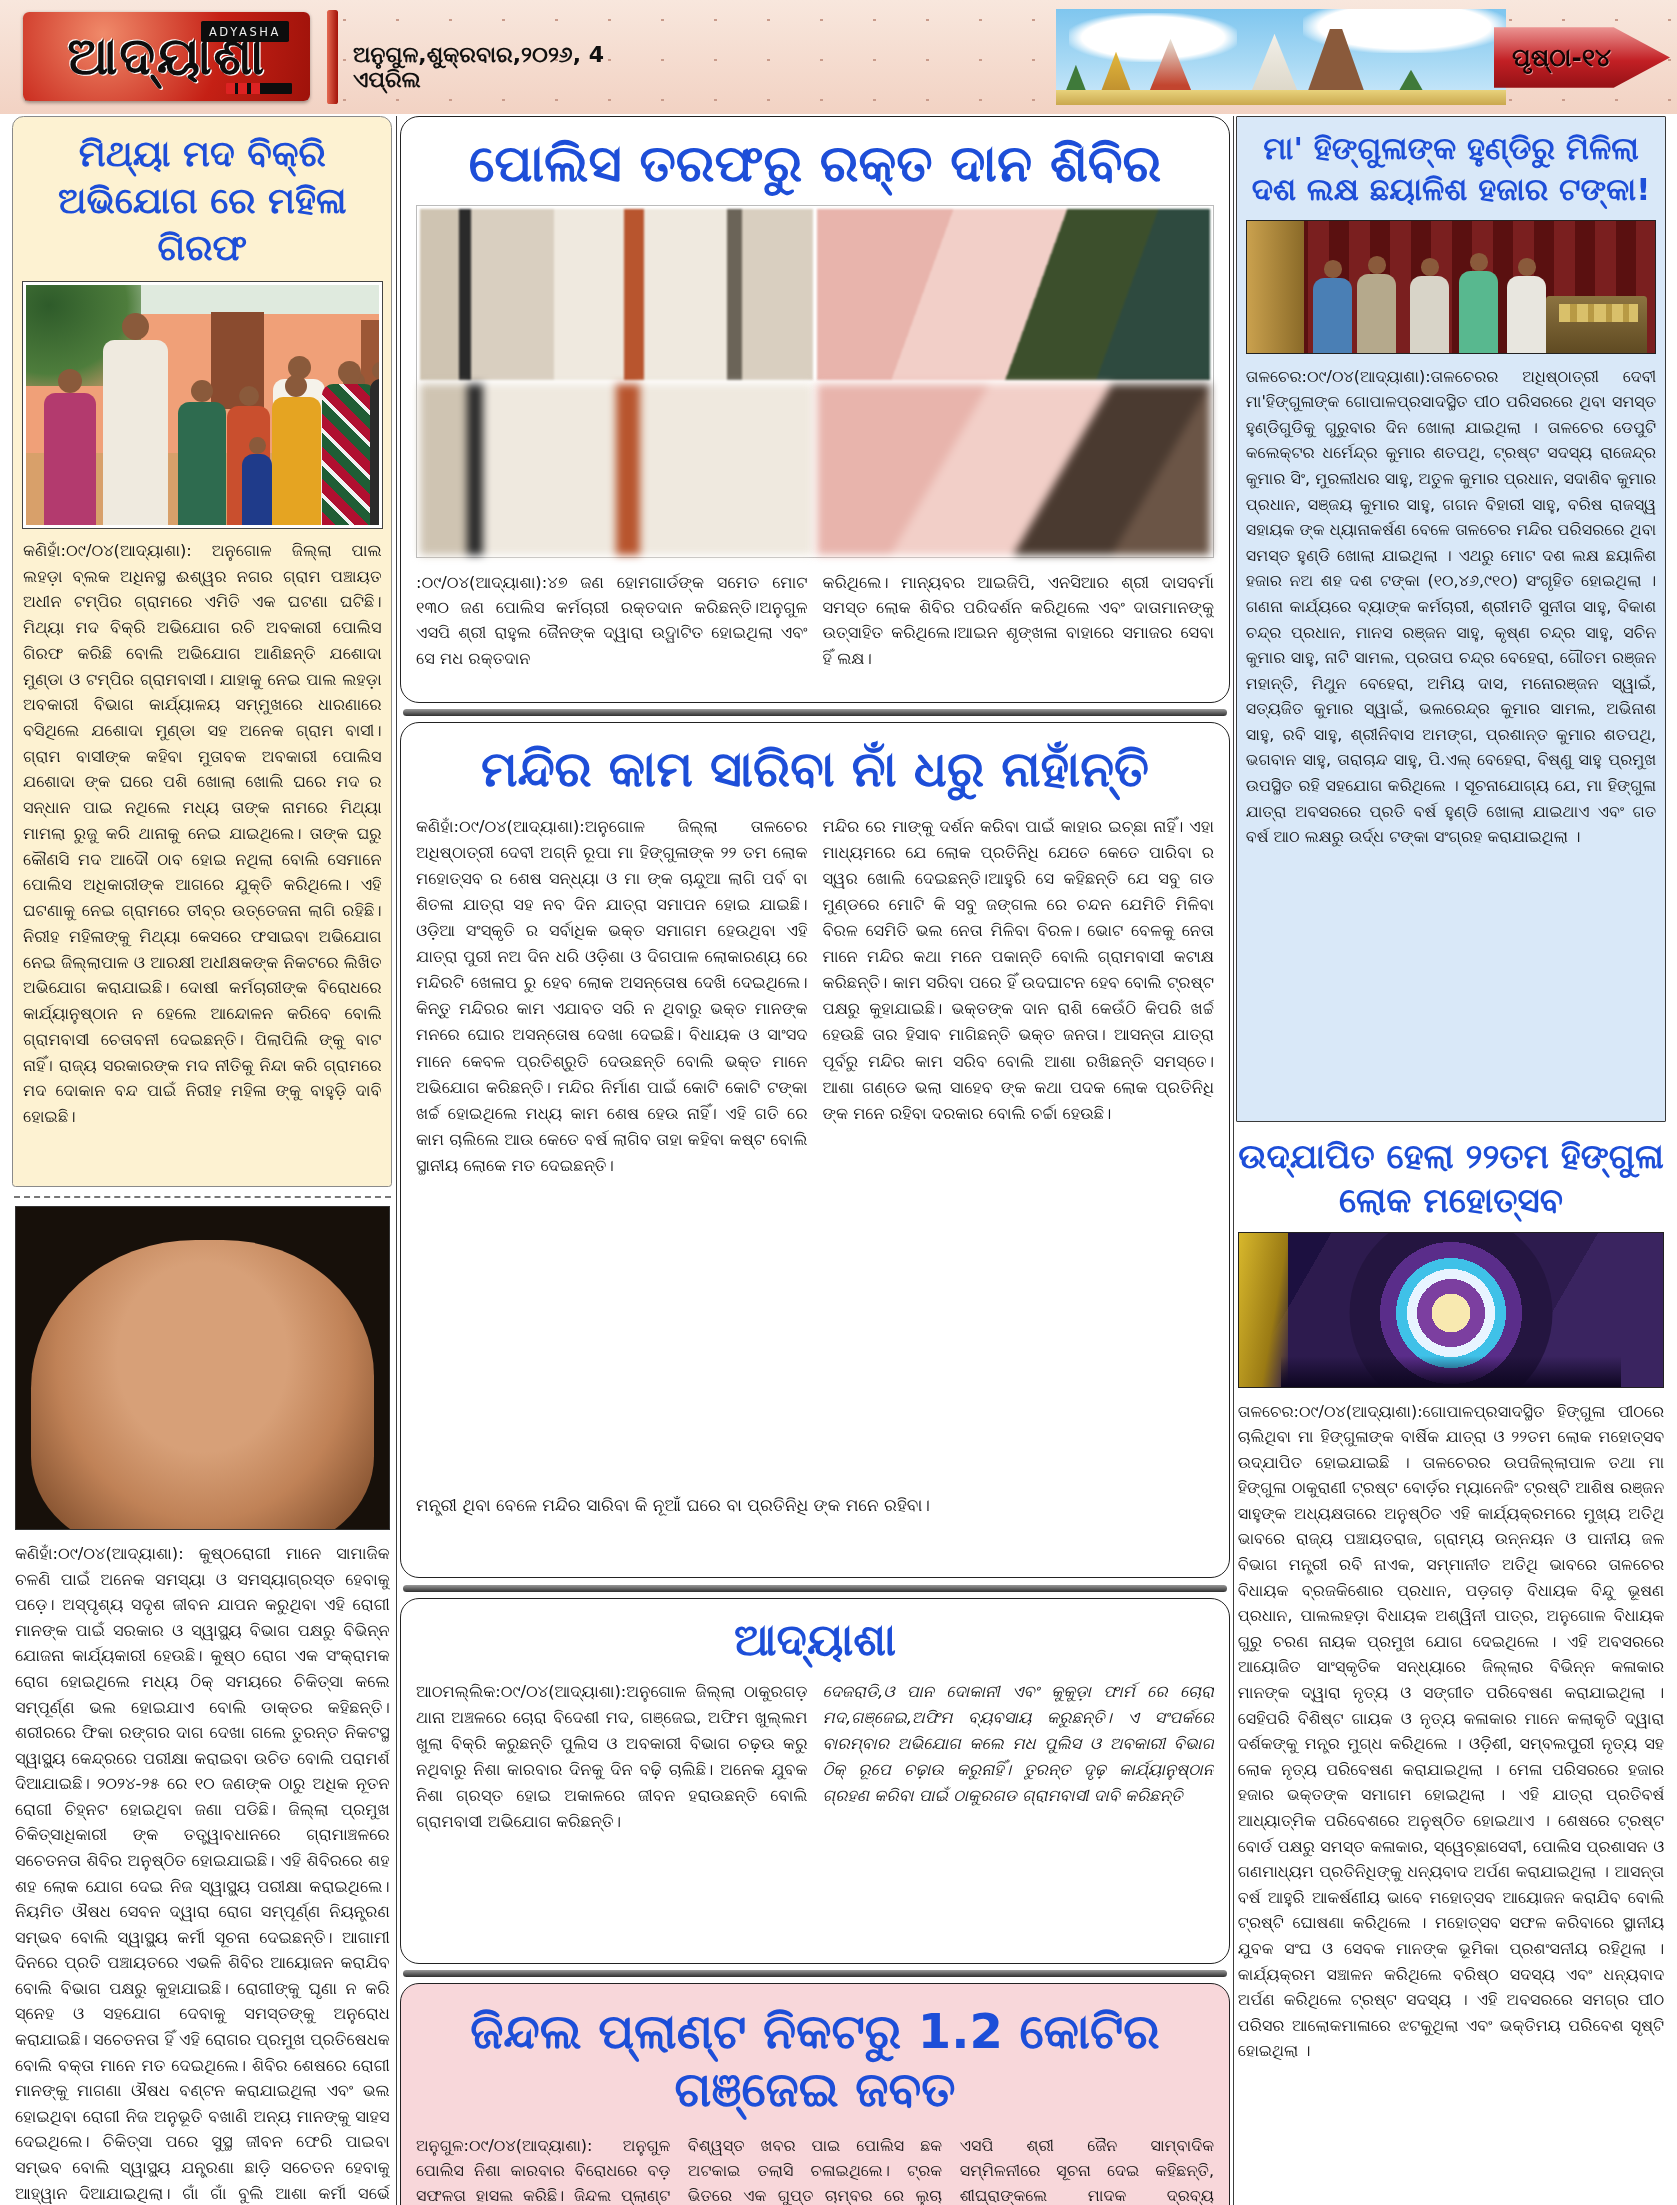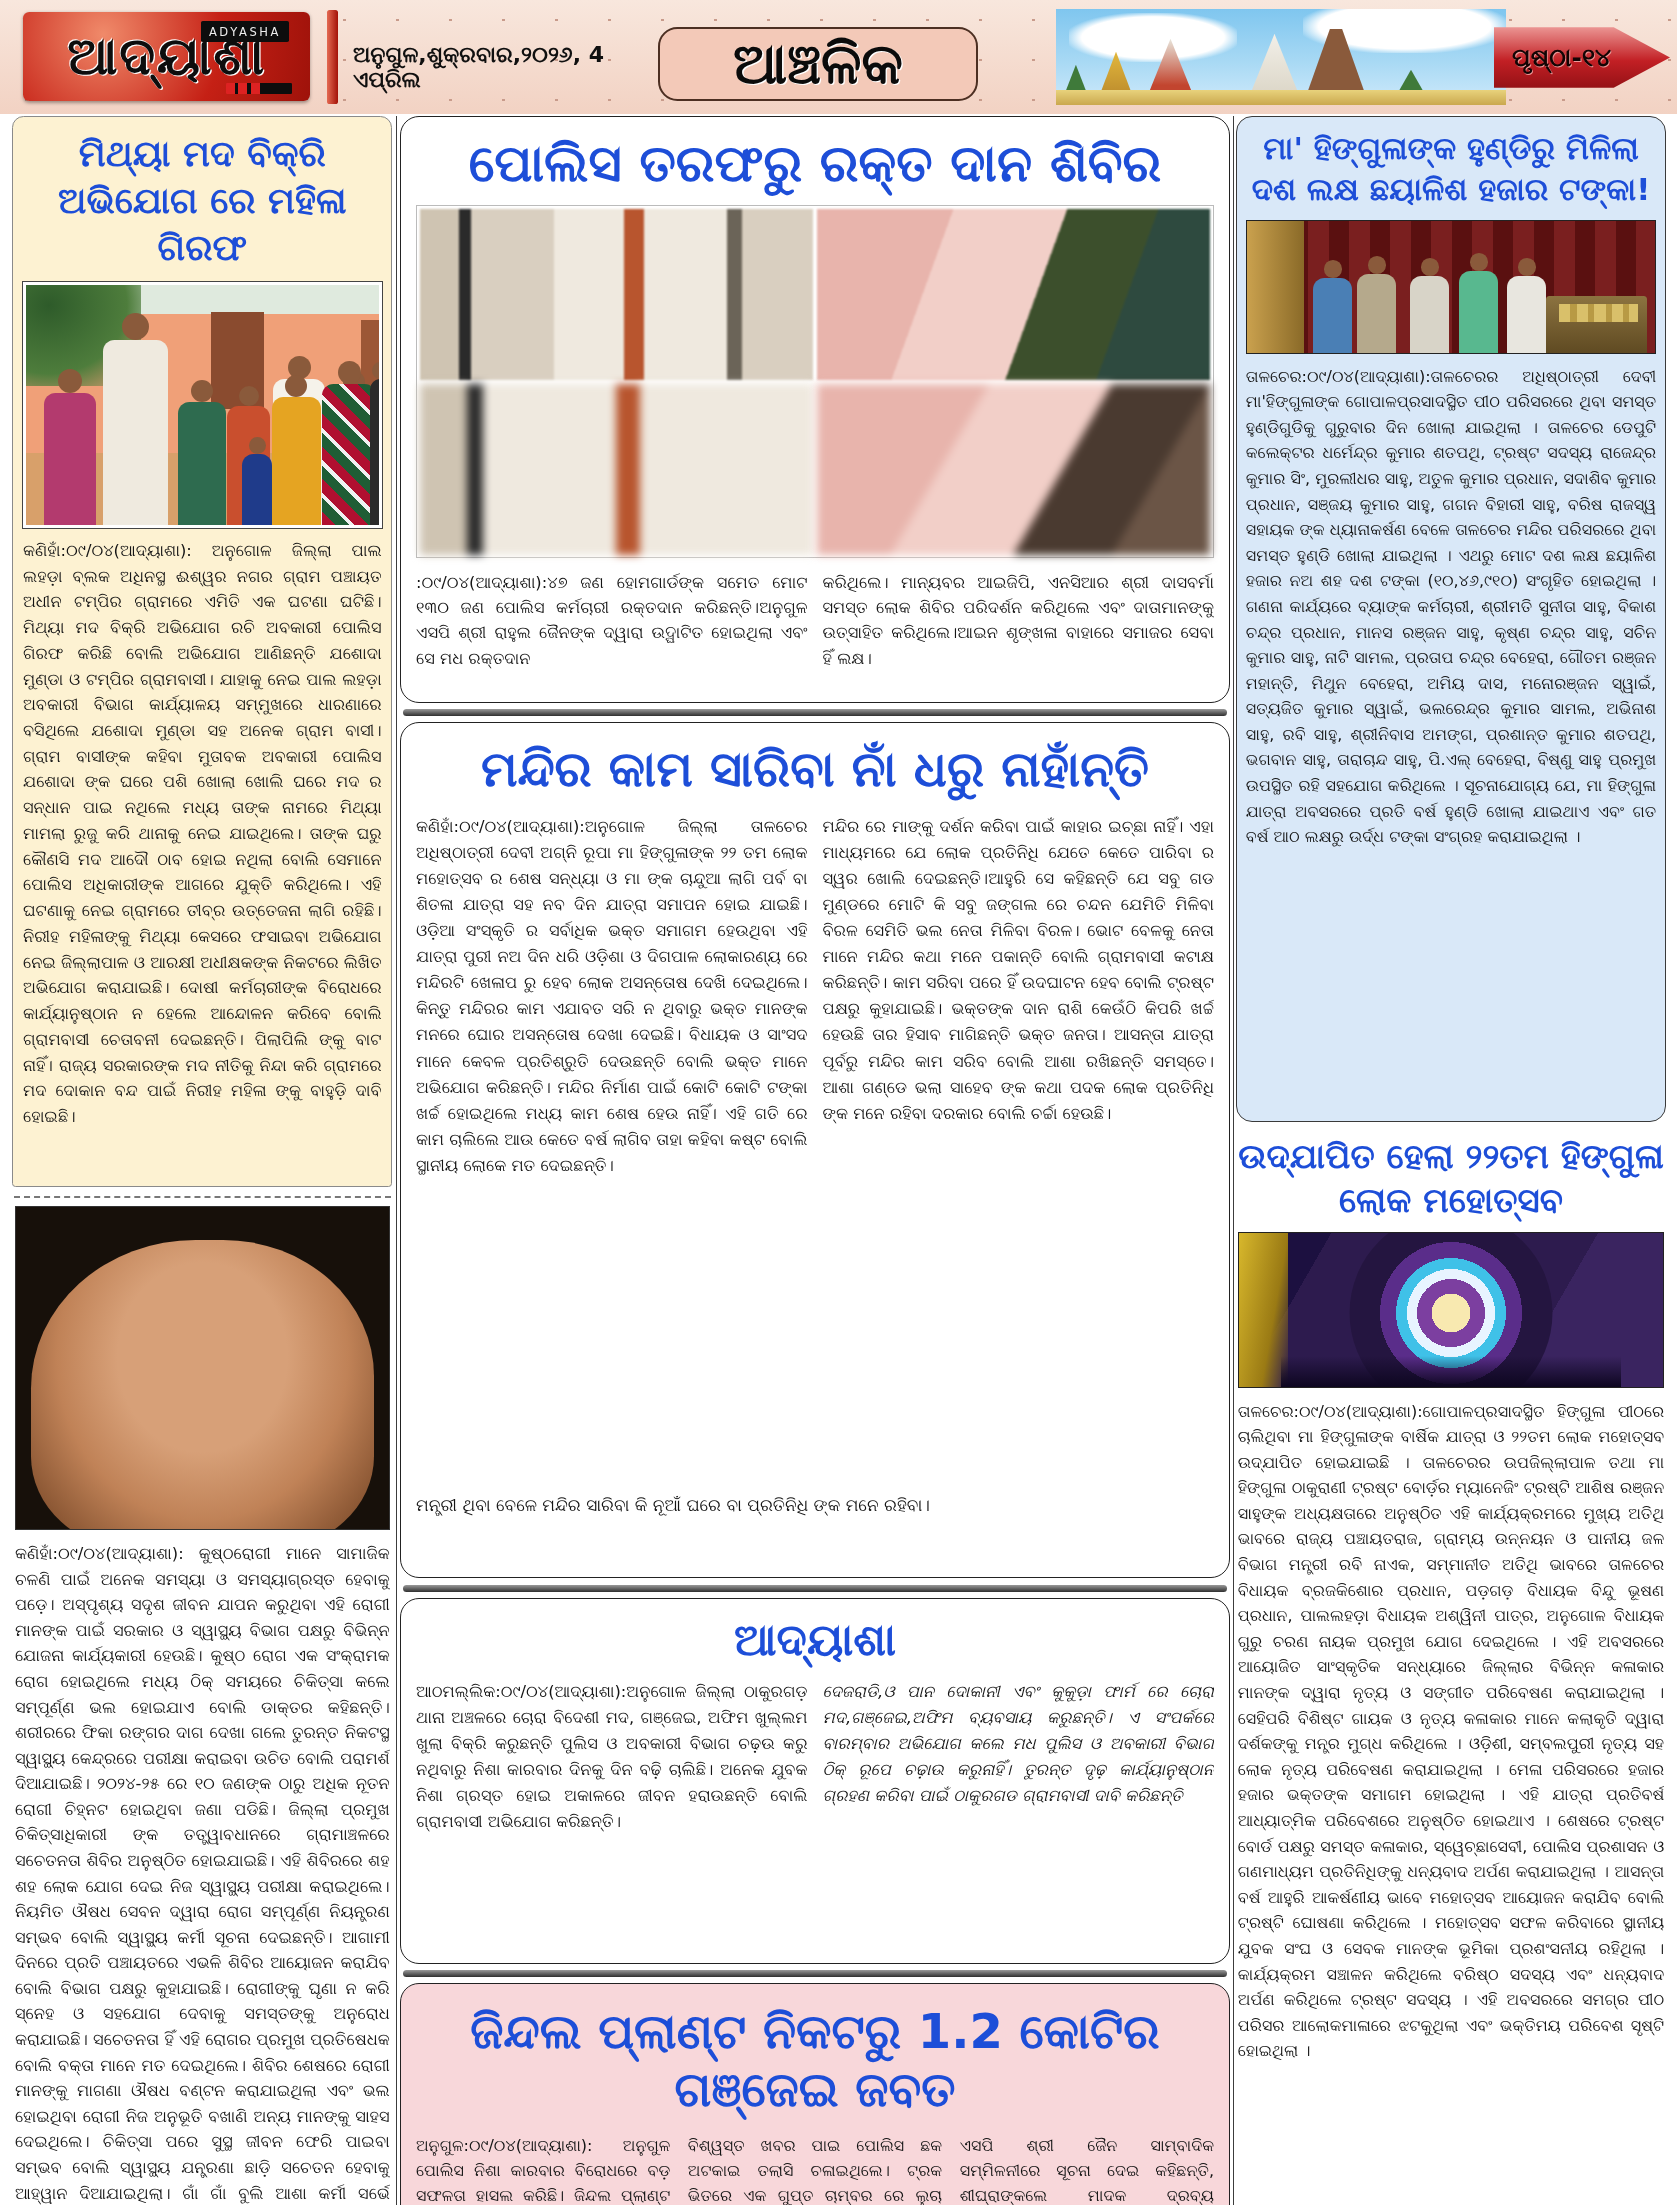--- a/index.html
+++ b/index.html
@@ -52,38 +52,35 @@
   .person .head{border-radius:50%;background:#8a5a3b;}
   .person .torso{border-radius:11.5px 11.5px 0 0;}
   .sep-bar{height:7px;border-radius:4.4px;background:linear-gradient(180deg,#9a9a9a,#2f2f2f);margin:6.2px 2.6px;}
   
   .cream{background:#fdf2d2;border:1.3px solid #8a8a8a;border-radius:11.5px 11.5px 3.5px 3.5px;padding:8px 9.7px;}
   .dashed{border-top:2.2px dashed #777;margin:8.8px 1.8px;}
   
   .mid-box{border:1.8px solid #222;border-radius:19px;background:#fff;padding:8.8px 15px;box-sizing:border-box;}
   .pink{background:#f8d7da;}
   
-  .blue{background:#d9e8f8;border:1.3px solid #3a3a3a;border-radius:16px;padding:7px 8.8px;}
+  .blue{background:#d9e8f8;border:1.3px solid #3a3a3a;border-radius:1px;padding:7px 8.8px;}
 </style>
 </head>
 <body>
 
 <div id="page">
 
   <div id="header">
     <div class="masthead">
       <span class="logo">ଆଦ୍ୟାଶା</span>
       <span class="badge">ADYASHA</span>
       <span class="live"></span>
     </div>
     <div class="red-rule"></div>
     <div class="dateline">ଅନୁଗୁଳ,ଶୁକ୍ରବାର,୨୦୨୬, 4 ଏପ୍ରିଲ</div>
-    <div class="section-box">
-      <span>ଆଞ୍ଚଳିକ</span>
-    </div>
     <div class="temple">
       <div class="cloud" style="left:13.2px;top:4.4px;width:168px;height:49px;"></div>
       <div class="cloud" style="left:247px;top:-8.8px;width:203px;height:53px;"></div>
       <div class="spire" style="left:40px;width:40px;height:53px;background:linear-gradient(180deg,#e2b73c,#b5832a);clip-path:polygon(50% 0,100% 100%,0 100%);"></div>
       <div class="spire" style="left:88px;width:53px;height:66px;background:linear-gradient(180deg,#e8e4da,#c2452f 70%);clip-path:polygon(50% 0,100% 100%,0 100%);"></div>
       <div class="spire" style="left:190px;width:57px;height:71px;background:linear-gradient(180deg,#f2efe8,#d8d2c2);clip-path:polygon(50% 0,100% 100%,0 100%);"></div>
       <div class="spire" style="left:247px;width:66px;height:93px;background:linear-gradient(180deg,#fff 0 18%,#8a5a3b 18% 100%);clip-path:polygon(50% 0,100% 100%,0 100%);"></div>
       <div class="spire" style="left:4.4px;width:31px;height:40px;background:#3f7a3a;clip-path:polygon(50% 0,100% 100%,0 100%);"></div>
       <div class="spire" style="left:335px;width:40px;height:35px;background:#3f7a3a;clip-path:polygon(50% 0,100% 100%,0 100%);"></div>
       <div class="temple-base"></div>

